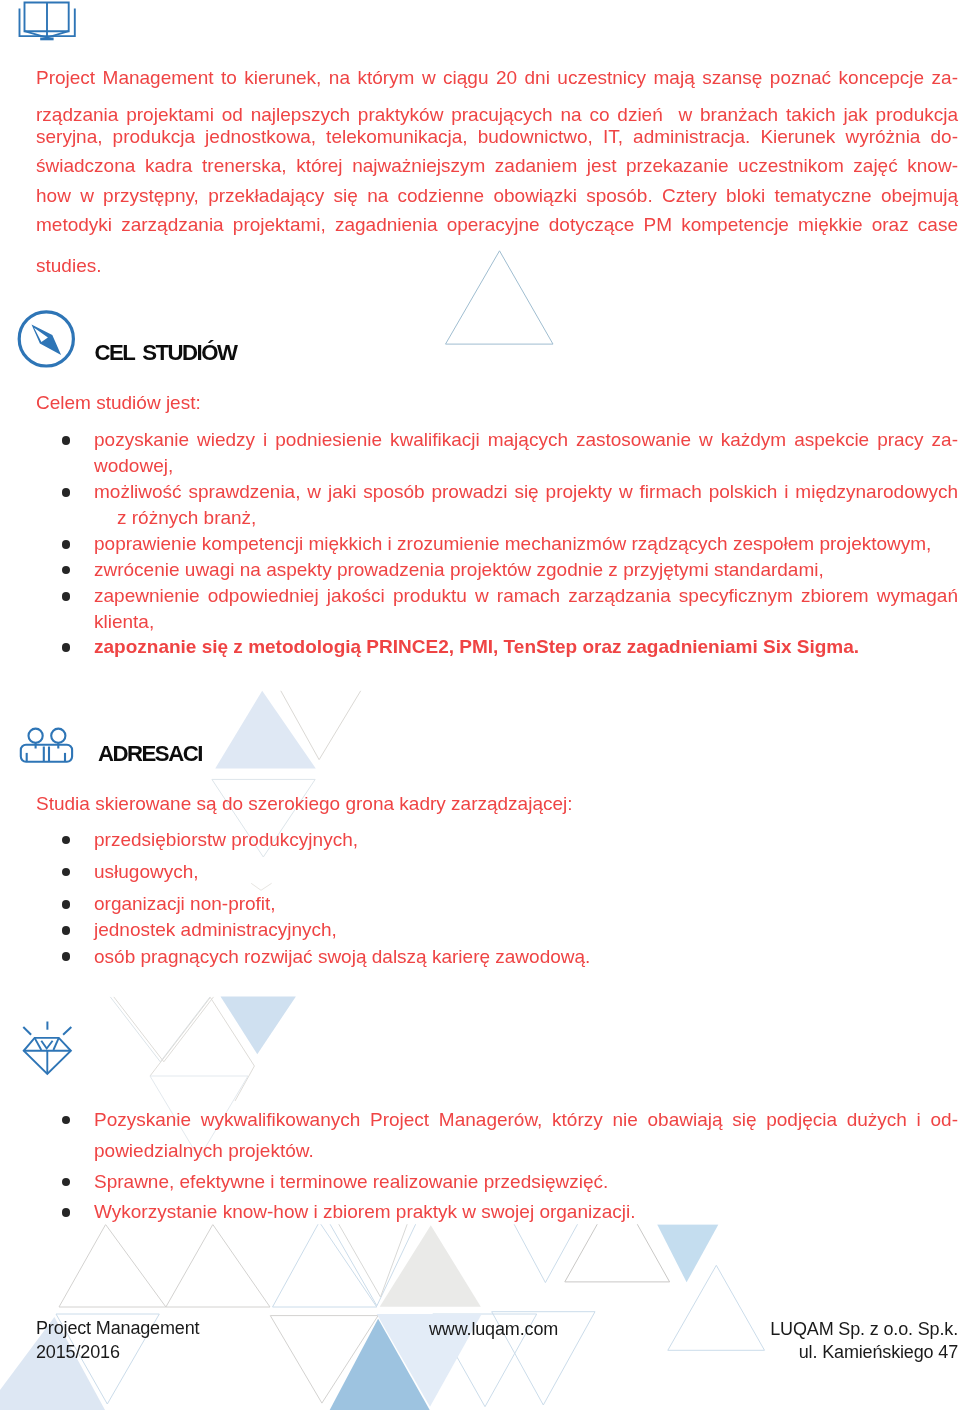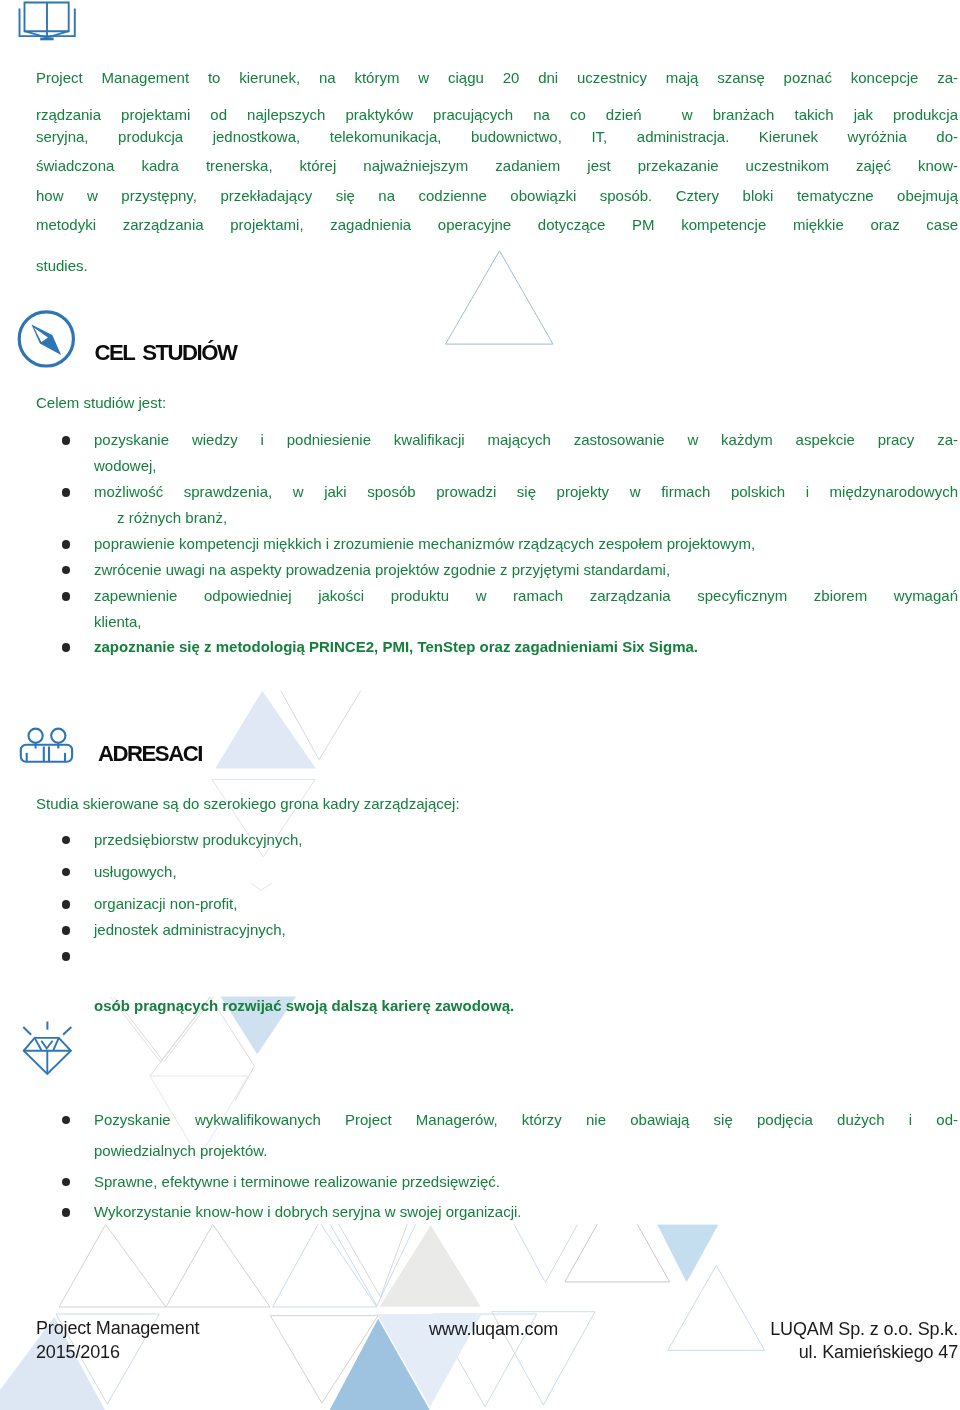--- a/index.html
+++ b/index.html
@@ -5,21 +5,21 @@
   html,body{margin:0;padding:0;}
   body{width:960px;height:1410px;background:#ffffff;font-family:"Liberation Sans",sans-serif;position:relative;overflow:hidden;}
   .page{position:absolute;left:0;top:0;width:960px;height:1410px;}
   .bg{position:absolute;left:0;top:0;width:960px;height:1410px;z-index:0;}
   .content{position:absolute;left:0;top:0;width:960px;height:1410px;z-index:2;}
 
   .sec-icon{position:absolute;display:block;}
   .sec-title{position:absolute;font-weight:bold;font-size:22.2px;letter-spacing:-1.5px;word-spacing:3.5px;
              line-height:30px;color:#0d0d0d;white-space:nowrap;}
 
-  .ln{position:absolute;font-size:15px;line-height:30px;color:#15803d;
+  .ln{position:absolute;font-size:19px;line-height:30px;color:#ef4444;
       text-align:justify;text-align-last:justify;white-space:pre-wrap;}
   .ln.last{text-align-last:left;}
   .bullet{position:absolute;width:8.6px;height:8.6px;border-radius:50%;background:#262626;}
 
   .ftr{position:absolute;font-size:18px;letter-spacing:-0.15px;line-height:30px;color:#1a1a1a;white-space:nowrap;}
   .ftr.r{text-align:right;}
 </style>
 </head>
 <body>
 
@@ -160,28 +160,28 @@
         <div class="ln last" style="left: 94px; width: 864px; top: 632.41px; font-weight: bold;">zapoznanie się z metodologią PRINCE2, PMI, TenStep oraz zagadnieniami Six Sigma.</div>
         <div class="bullet" style="left: 61.7px; top: 835.9px;"></div>
         <div class="ln last" style="left: 94px; width: 864px; top: 824.91px;">przedsiębiorstw produkcyjnych,</div>
         <div class="bullet" style="left: 61.7px; top: 867.8px;"></div>
         <div class="ln last" style="left: 94px; width: 864px; top: 856.81px;">usługowych,</div>
         <div class="bullet" style="left: 61.7px; top: 900.2px;"></div>
         <div class="ln last" style="left: 94px; width: 864px; top: 889.21px;">organizacji non-profit,</div>
         <div class="bullet" style="left: 61.7px; top: 926.4px;"></div>
         <div class="ln last" style="left: 94px; width: 864px; top: 915.41px;">jednostek administracyjnych,</div>
         <div class="bullet" style="left: 61.7px; top: 952.1px;"></div>
-        <div class="ln last" style="left: 94px; width: 864px; top: 991px; font-weight: bold;">osób pragnących rozwijać swoją dalszą karierę zawodową.</div>
+        <div class="ln last" style="left: 94px; width: 864px; top: 942px;">osób pragnących rozwijać swoją dalszą karierę zawodową.</div>
         <div class="bullet" style="left: 61.7px; top: 1115.6px;"></div>
         <div class="ln" style="left: 94px; width: 864px; top: 1104.61px;">Pozyskanie wykwalifikowanych Project Managerów, którzy nie obawiają się podjęcia dużych i od-</div>
         <div class="ln last" style="left: 94px; width: 864px; top: 1135.71px;">powiedzialnych projektów.</div>
         <div class="bullet" style="left: 61.7px; top: 1177.8px;"></div>
         <div class="ln last" style="left: 94px; width: 864px; top: 1166.81px;">Sprawne, efektywne i terminowe realizowanie przedsięwzięć.</div>
         <div class="bullet" style="left: 61.7px; top: 1208.4px;"></div>
-        <div class="ln last" style="left: 94px; width: 864px; top: 1197.41px;">Wykorzystanie know-how i dobrych seryjna w swojej organizacji.</div>
+        <div class="ln last" style="left: 94px; width: 864px; top: 1197.41px;">Wykorzystanie know-how i zbiorem praktyk w swojej organizacji.</div>
       </div>
 
     <div class="ftr" style="left:36px;top:1313.2px;">Project Management</div>
     <div class="ftr" style="left:36px;top:1337.0px;">2015/2016</div>
     <div class="ftr" style="left:429px;top:1313.6px;">www.luqam.com</div>
     <div class="ftr r" style="left:558px;width:400px;top:1313.6px;">LUQAM Sp. z o.o. Sp.k.</div>
     <div class="ftr r" style="left:558px;width:400px;top:1337.0px;">ul. Kamieńskiego 47</div>
     <div class="ftr r" style="left:558px;width:400px;top:1438px;margin-top:45px;">30-644 Kraków</div>
 
   </div>

